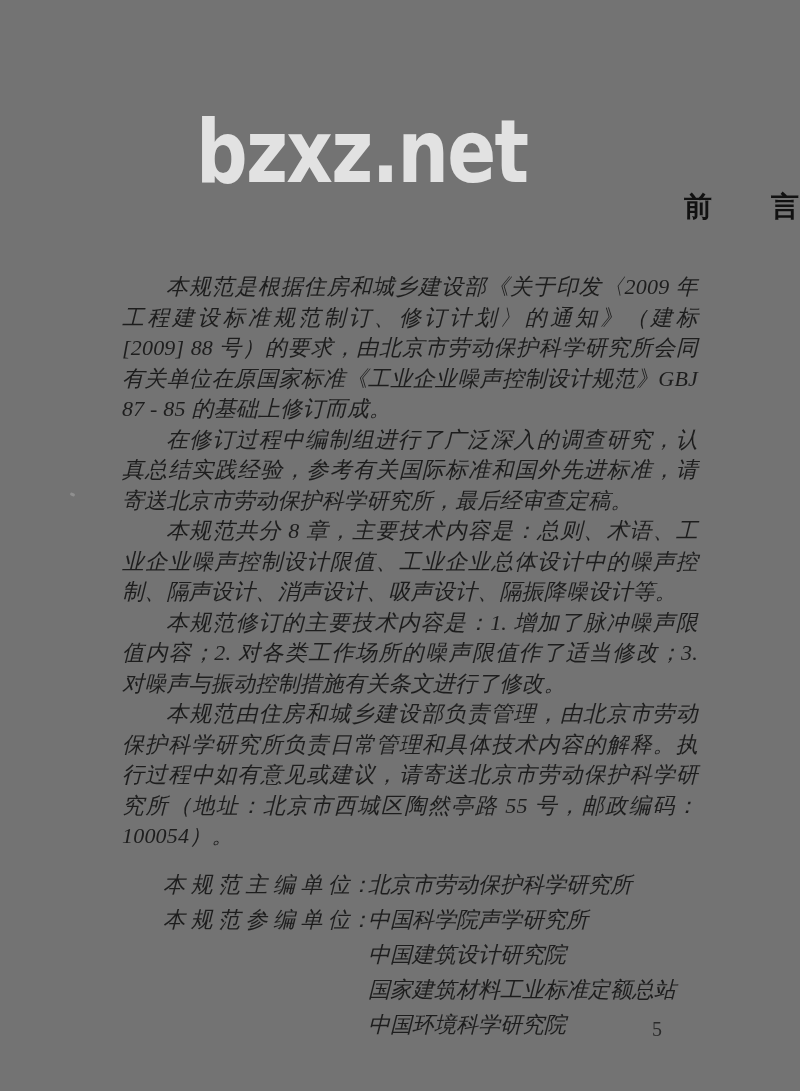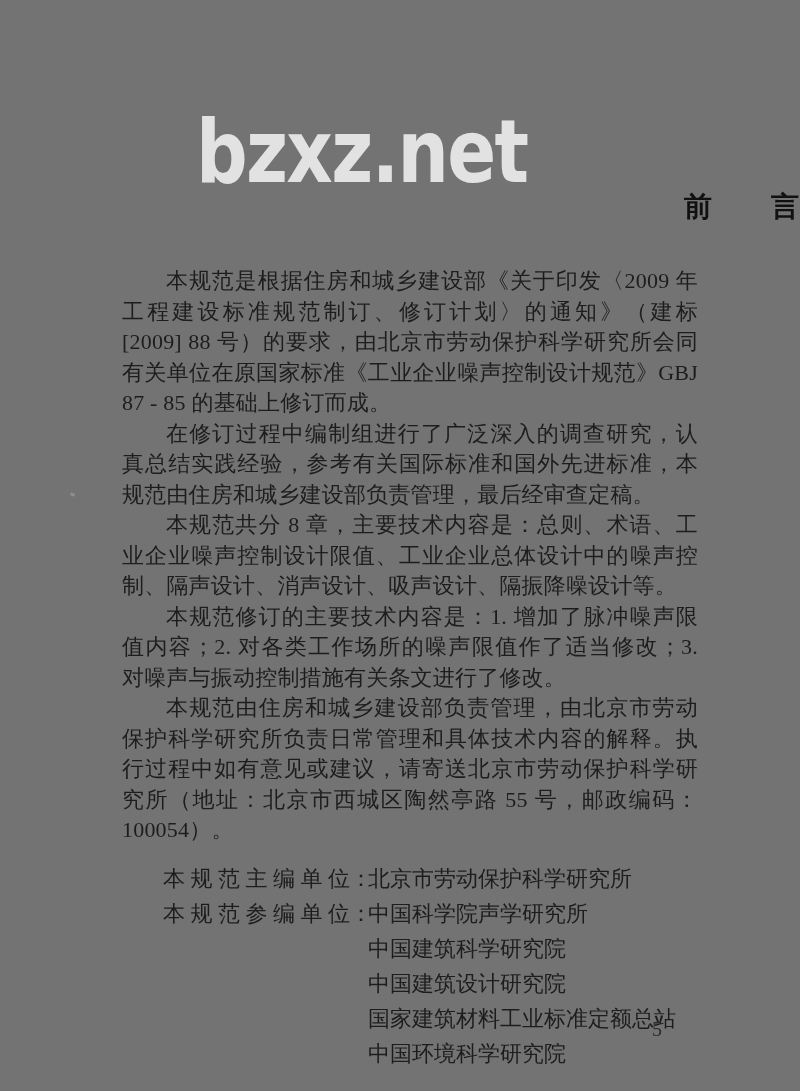--- a/index.html
+++ b/index.html
@@ -40,22 +40,23 @@
     margin: 0;
     text-align: right;
     font-size: 28px;
     font-weight: bold;
     color: #111111;
     letter-spacing: 1px;
   }
   .content {
     position: absolute;
     left: 122px;
-    top: 266px;
+    top: 272px;
     width: 576px;
+    font-style: italic;
   }
   .content p {
     margin: 0;
     font-size: 22px;
     line-height: 30.5px;
     text-align: justify;
     text-indent: 2em;
     letter-spacing: 0.2px;
   }
   .editors {
@@ -101,33 +102,32 @@
 <div class="page">
 
   <div class="watermark">bzxz.net</div>
 
   <h1 class="doc-title">前　　言</h1>
 
   <div class="speck"></div>
 
   <div class="content">
     <p>本规范是根据住房和城乡建设部《关于印发〈2009 年工程建设标准规范制订、修订计划〉的通知》（建标 [2009] 88 号）的要求，由北京市劳动保护科学研究所会同有关单位在原国家标准《工业企业噪声控制设计规范》GBJ 87 - 85 的基础上修订而成。</p>
-    <p>在修订过程中编制组进行了广泛深入的调查研究，认真总结实践经验，参考有关国际标准和国外先进标准，本规范由住房和城乡建设部负责管理，最后经审查定稿。</p>
+    <p>在修订过程中编制组进行了广泛深入的调查研究，认真总结实践经验，参考有关国际标准和国外先进标准，请寄送北京市劳动保护科学研究所，最后经审查定稿。</p>
     <p>本规范共分 8 章，主要技术内容是：总则、术语、工业企业噪声控制设计限值、工业企业总体设计中的噪声控制、隔声设计、消声设计、吸声设计、隔振降噪设计等。</p>
     <p>本规范修订的主要技术内容是：1. 增加了脉冲噪声限值内容；2. 对各类工作场所的噪声限值作了适当修改；3. 对噪声与振动控制措施有关条文进行了修改。</p>
     <p>本规范由住房和城乡建设部负责管理，由北京市劳动保护科学研究所负责日常管理和具体技术内容的解释。执行过程中如有意见或建议，请寄送北京市劳动保护科学研究所（地址：北京市西城区陶然亭路 55 号，邮政编码：100054）。</p>
 
     <div class="editors">
       <div class="editor-row">
         <span class="editor-label">本 规 范 主 编 单 位：</span><span>北京市劳动保护科学研究所</span>
       </div>
       <div class="editor-row">
         <span class="editor-label">本 规 范 参 编 单 位：</span><span>中国科学院声学研究所</span>
       </div>
-      <div class="editor-row cont">中国建筑科学研究院</div>
       <div class="editor-row cont">中国建筑设计研究院</div>
       <div class="editor-row cont">国家建筑材料工业标准定额总站</div>
       <div class="editor-row cont">中国环境科学研究院</div>
     </div>
   </div>
 
   <div class="page-number">5</div>
 
 </div>
 

